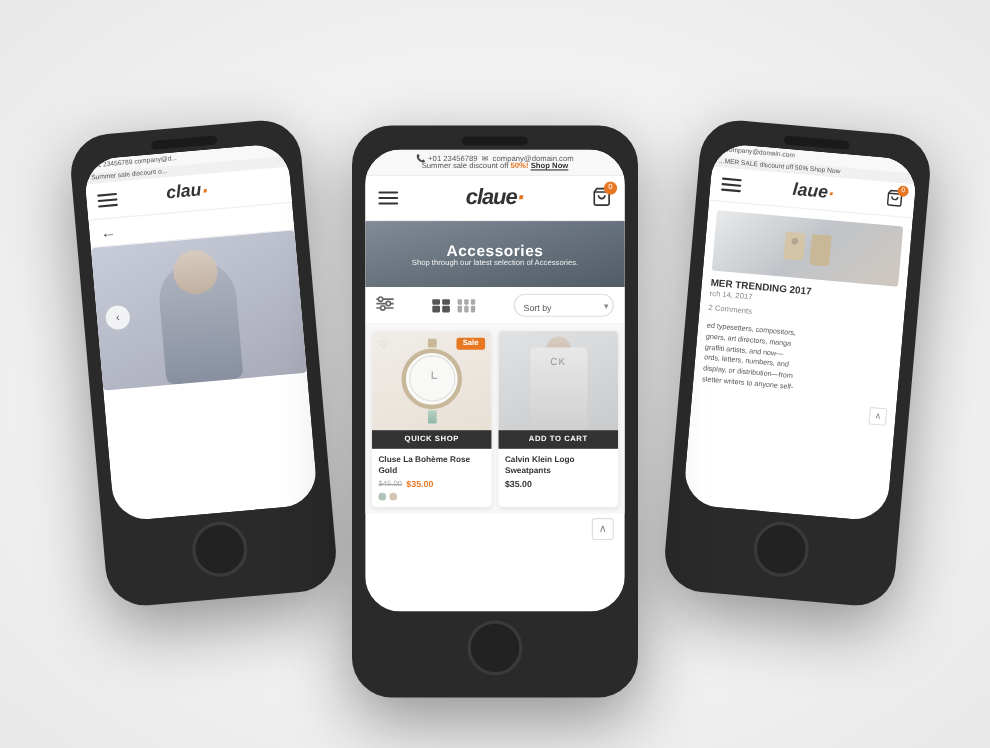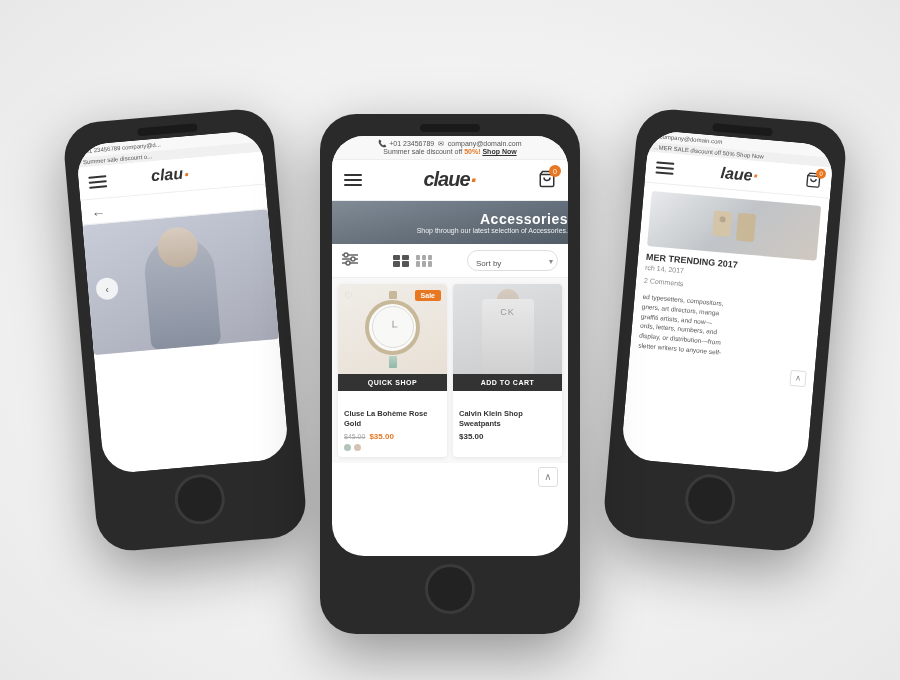--- a/index.html
+++ b/index.html
@@ -205,26 +205,26 @@
       width: 12px;
       height: 12px;
       font-size: 7px;
       display: flex;
       align-items: center;
       justify-content: center;
     }
 
     .hero-banner {
       width: 100%;
-      height: 43px;
+      height: 60px;
       background: linear-gradient(rgba(0,0,0,0.3), rgba(0,0,0,0.4)),
                   linear-gradient(135deg, #b8c8d8 0%, #8899aa 100%);
       display: flex;
       flex-direction: column;
-      align-items: flex-end;
+      align-items: center;
       justify-content: center;
       color: #fff;
       text-align: center;
     }
 
     .hero-title {
       font-size: 14px;
       font-weight: bold;
       letter-spacing: 0.5px;
     }
@@ -397,21 +397,21 @@
       background: #333;
       color: #fff;
     }
 
     .btn-add-cart {
       background: #333;
       color: #fff;
     }
 
     .product-info {
-      padding: 18px 6px 6px;
+      padding: 5px 6px 6px;
     }
 
     .product-title {
       font-size: 7.5px;
       color: #333;
       font-weight: 600;
       line-height: 1.3;
       margin-bottom: 3px;
     }
 
@@ -743,21 +743,21 @@
 
               <div style="width:100%; height:100%; background:linear-gradient(160deg,#e0e2e4 0%,#c8cacc 100%); display:flex; align-items:flex-end; justify-content:center; position:relative;">
                 <div style="position:absolute; top:5px; left:50%; transform:translateX(-50%); width:22px; height:22px; border-radius:50%; background:linear-gradient(180deg,#d8ccc0 0%,#c8bcb0 100%);"></div>
                 <div style="width:52px; height:75px; background:linear-gradient(180deg,#e8e8e8 0%,#d0d0d0 100%); border-radius:4px 4px 2px 2px; position:relative;">
                   <div style="position:absolute; top:8px; left:50%; transform:translateX(-50%); font-size:9px; font-weight:normal; color:#999; letter-spacing:1px;">CK</div>
                 </div>
               </div>
             </div>
             <button class="action-btn btn-add-cart">ADD TO CART</button>
             <div class="product-info">
-              <div class="product-title">Calvin Klein Shop Sweatpants</div>
+              <div class="product-title">Calvin Klein Logo Sweatpants</div>
               <div class="price-row">
                 <span class="price-regular">$35.00</span>
               </div>
             </div>
           </div>
 
         </div>
 
         <div style="display:flex; justify-content:flex-end; padding:4px 10px;">
           <div style="width:20px; height:20px; border:1px solid #ddd; border-radius:3px; display:flex; align-items:center; justify-content:center; font-size:10px; color:#888;">∧</div>

